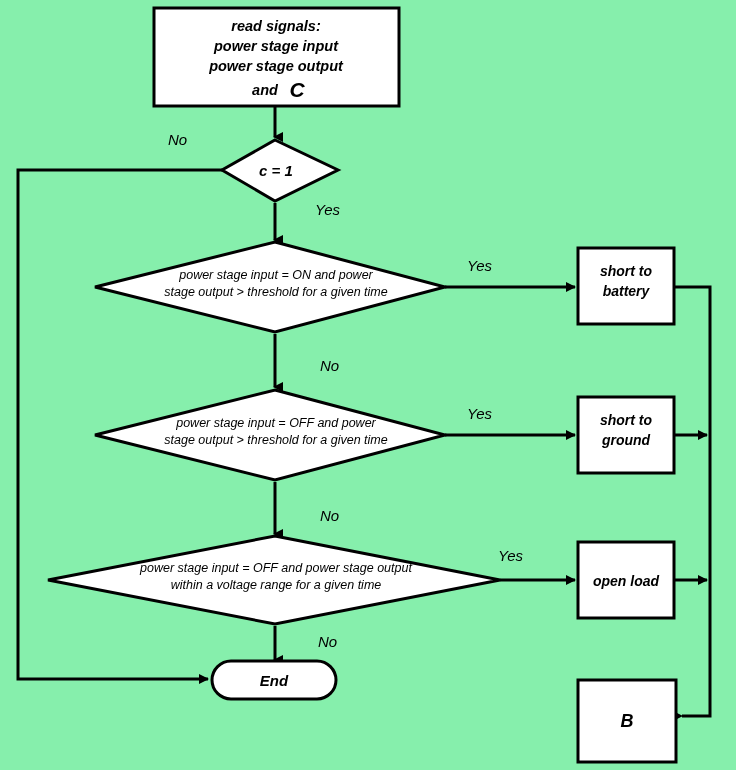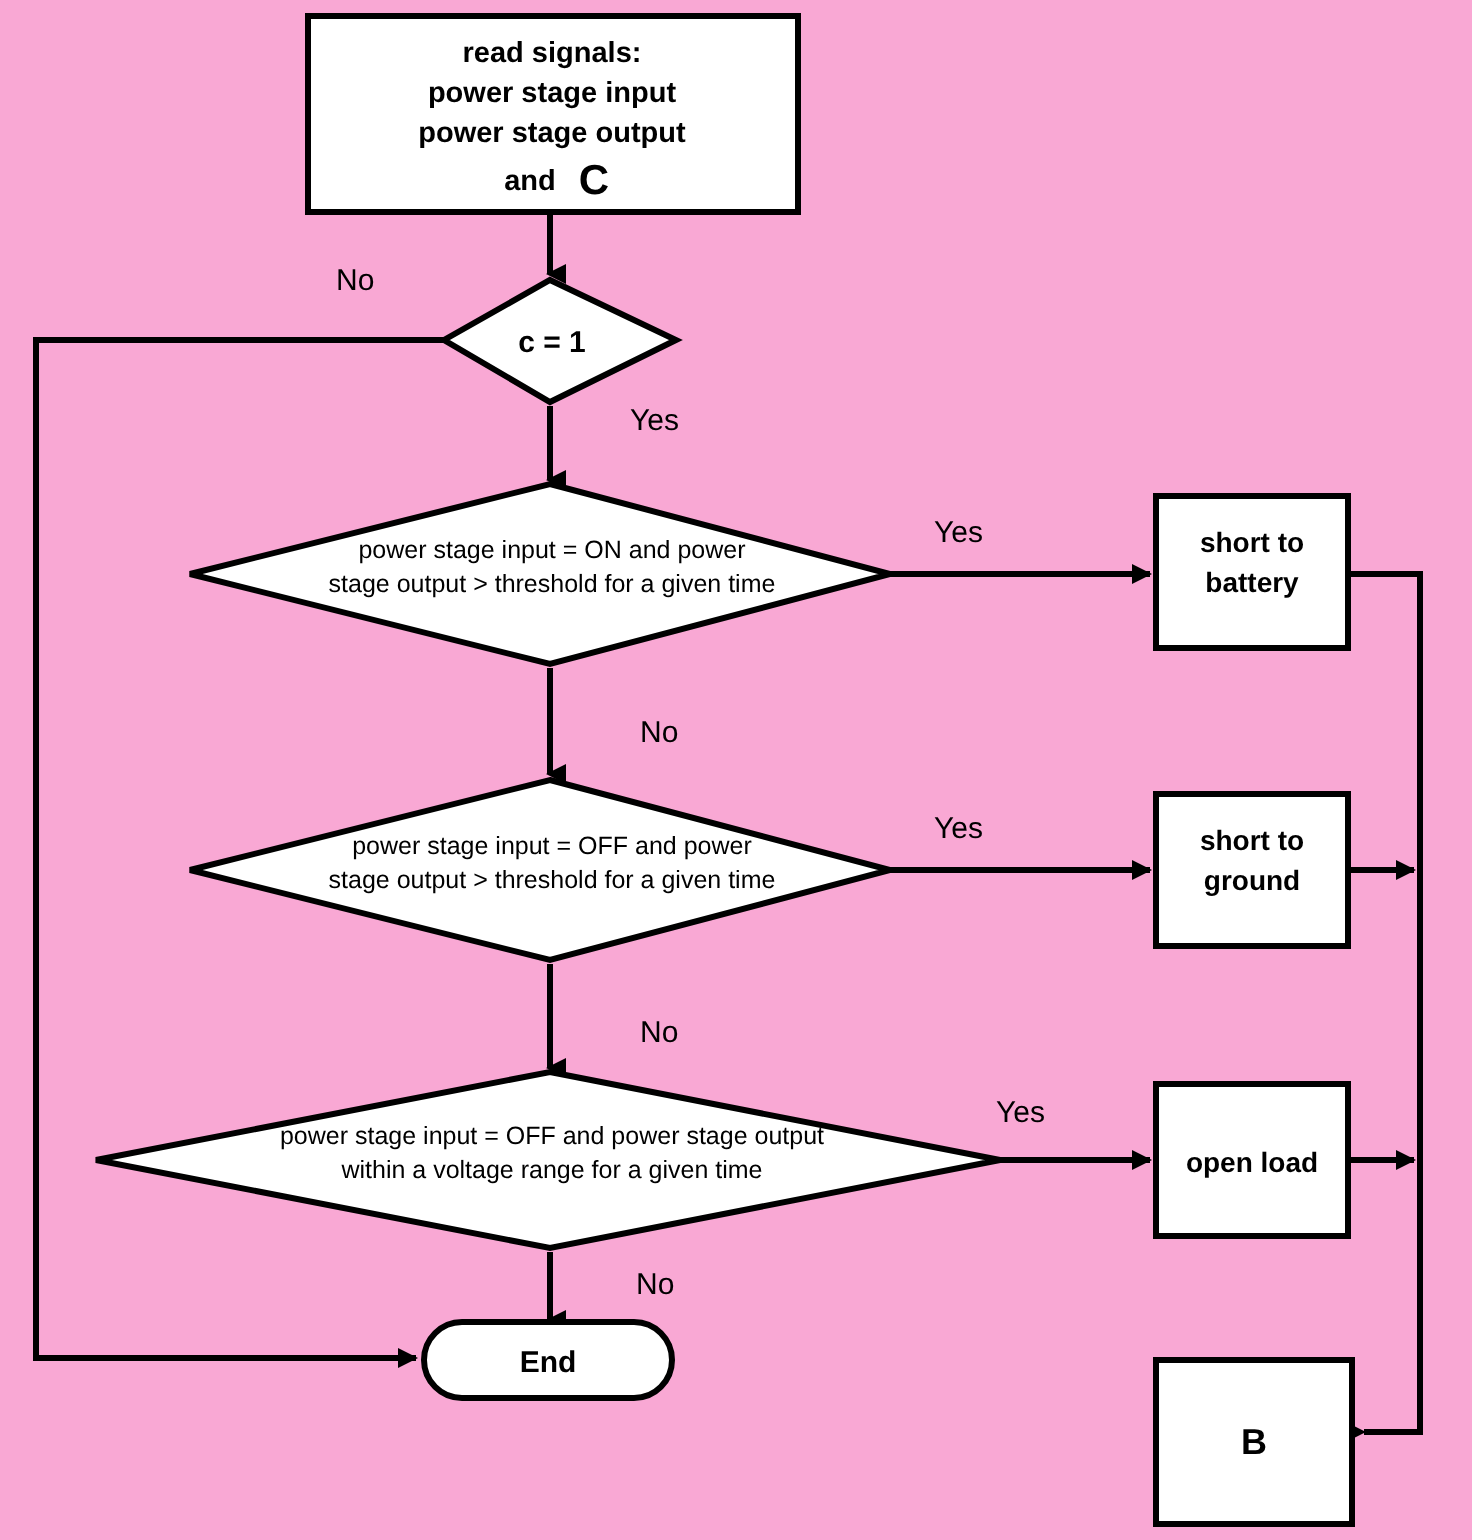--- a/index.html
+++ b/index.html
@@ -7,22 +7,23 @@
     padding: 0;
     background: #ffffff;
   }
   body {
     font-family: "Liberation Sans", sans-serif;
   }
   #flowchart-root {
     position: relative;
     width: 736px;
     height: 770px;
-    background: #f9a8d4;
+    background: #86efac;
     overflow: hidden;
+    font-style: italic;
   }
   #flow-svg {
     position: absolute;
     left: 0;
     top: 0;
     width: 736px;
     height: 770px;
   }
   .node-text {
     font-family: "Liberation Sans", sans-serif;

